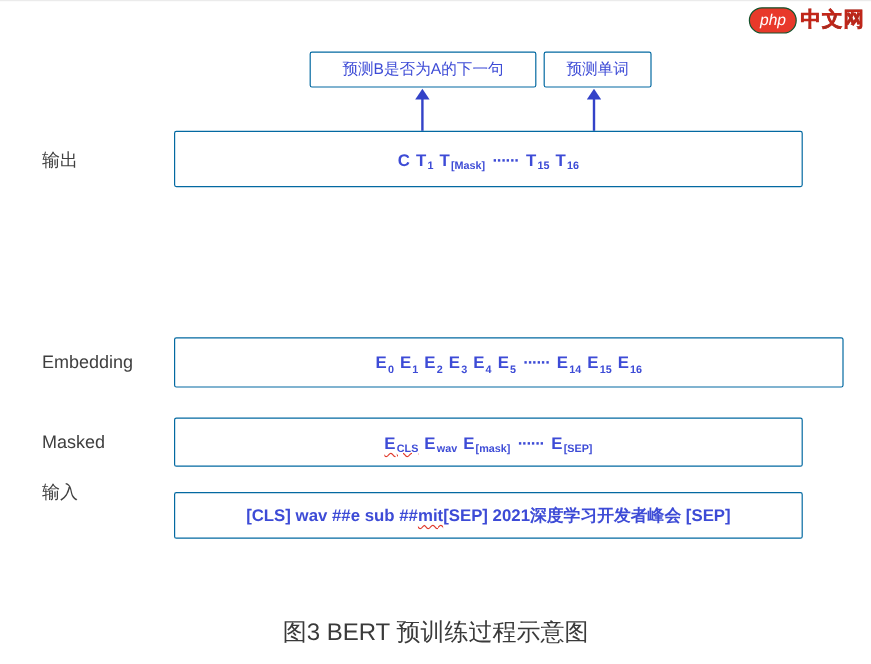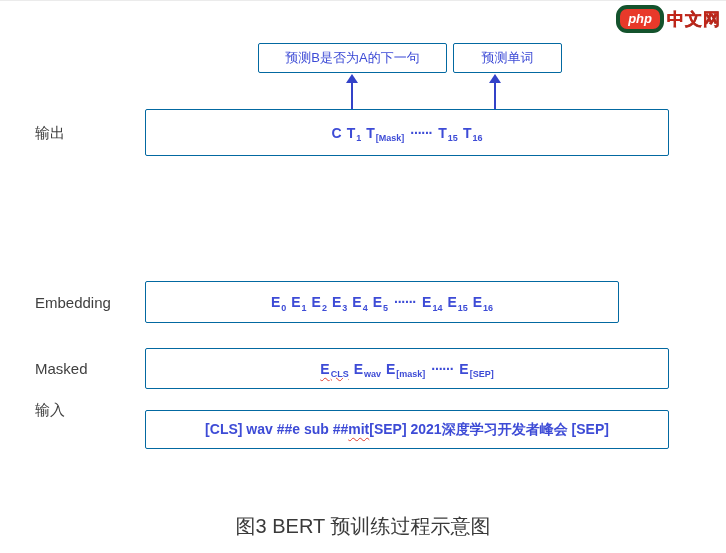--- a/index.html
+++ b/index.html
@@ -22,26 +22,26 @@
     right: 5px;
     display: flex;
     align-items: center;
     gap: 3px;
     cursor: pointer;
   }
   .logo-pill {
     background: #e8392a;
     color: #ffffff;
     font-style: italic;
-    font-weight: bold;
+    font-weight: normal;
     font-size: 13px;
     line-height: 1;
     padding: 3px 8px 4px 8px;
     border-radius: 11px;
-    border: 4px solid #14532d;
+    border: 1px solid #14532d;
   }
   .logo-site {
     color: #404040;
     font-weight: bold;
     font-size: 17px;
     letter-spacing: 1px;
     -webkit-text-stroke: 0.5px #c32619;
   }
 
   
@@ -143,21 +143,21 @@
 <div class="page">
 
   <div class="logo">
     <span class="logo-pill">php</span>
     <span class="logo-site">中文网</span>
   </div>
 
   <div class="dbox predict-box" style="left:258px; top:42px; width:189px;">
     <span>预测B是否为A的下一句</span>
   </div>
-  <div class="dbox predict-box" style="left:453px; top:42px; width:109px;">
+  <div class="dbox predict-box" style="left:453px; top:42px; width:90px;">
     <span>预测单词</span>
   </div>
 
   <div class="arrow" style="left:346px; top:73px; height:35px;">
     <div class="arrow-head"></div>
     <div class="arrow-shaft"></div>
   </div>
   <div class="arrow" style="left:489px; top:73px; height:35px;">
     <div class="arrow-head"></div>
     <div class="arrow-shaft"></div>
@@ -170,21 +170,21 @@
         <span class="token">T<sub>1</sub></span>
         <span class="token">T<sub>[Mask]</sub></span>
         <span class="token dots">······</span>
         <span class="token">T<sub>15</sub></span>
         <span class="token">T<sub>16</sub></span>
       </span>
   </div>
 
 
   <div class="row-label" style="top:293px;">Embedding</div>
-  <div class="dbox" style="left:145px; top:280px; width:474px; height:42px;">
+  <div class="dbox" style="left:145px; top:280px; width:558px; height:42px;">
     <span class="token-line">
         <span class="token">E<sub>0</sub></span>
         <span class="token">E<sub>1</sub></span>
         <span class="token">E<sub>2</sub></span>
         <span class="token">E<sub>3</sub></span>
         <span class="token">E<sub>4</sub></span>
         <span class="token">E<sub>5</sub></span>
         <span class="token dots">······</span>
         <span class="token">E<sub>14</sub></span>
         <span class="token">E<sub>15</sub></span>

